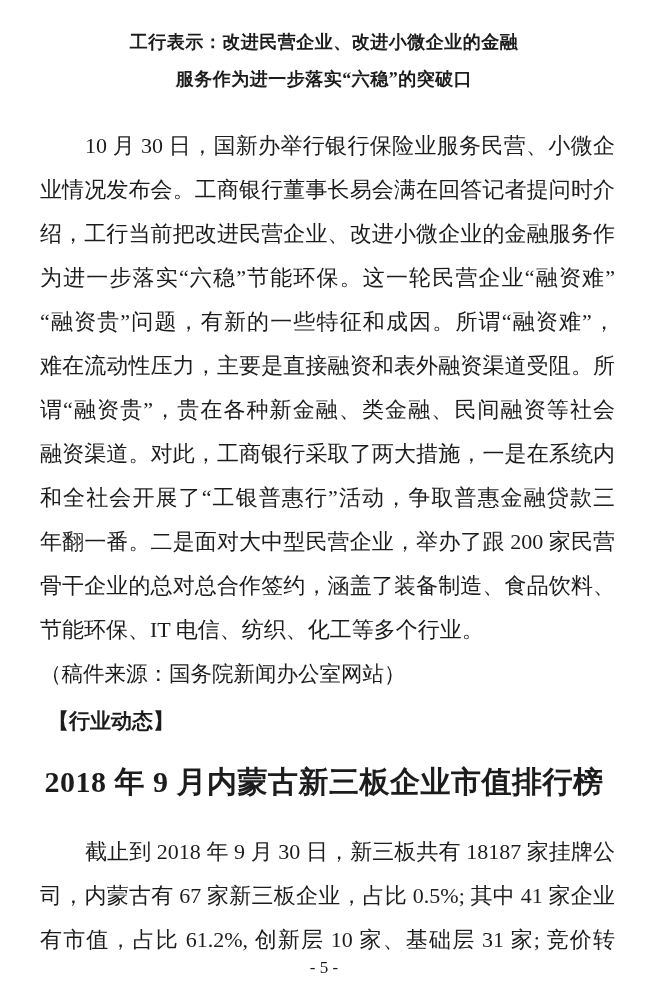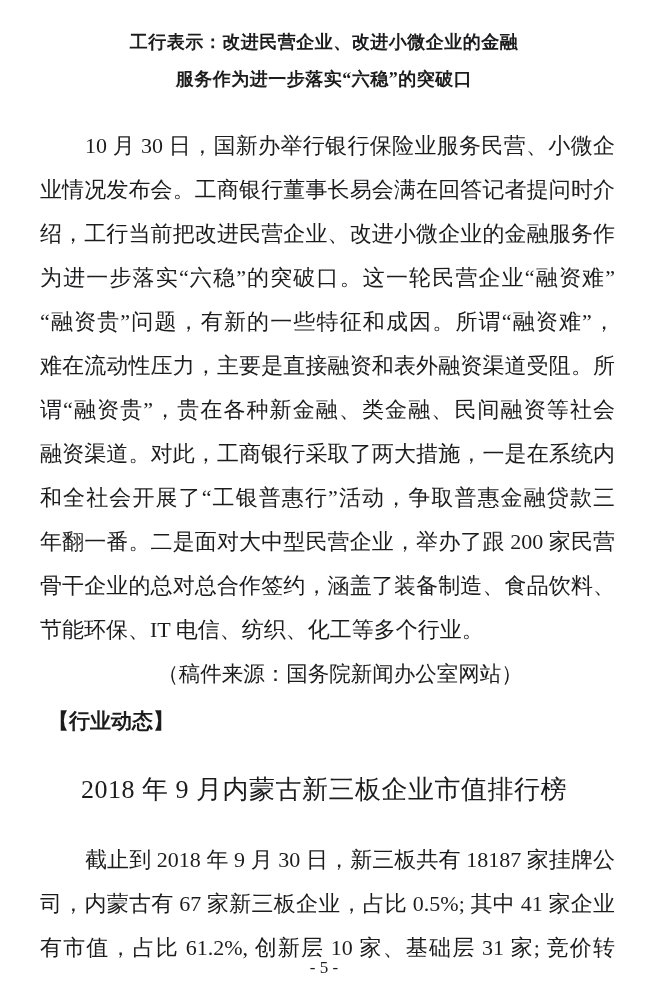--- a/index.html
+++ b/index.html
@@ -32,37 +32,37 @@
     overflow: hidden;
   }
   .line.just {
     text-align: justify;
     text-align-last: justify;
   }
   .line.indent { text-indent: 45px; }
   .line.last { text-align: left; text-align-last: left; }
   .source {
     margin: 0 8px 0 40px;
-    text-align: center;
+    text-align: left;
     font-size: 21.5px;
     line-height: 44px;
     height: 44px;
   }
   .section-header {
     margin: 10px 0 0 48px;
     font-family: "Liberation Sans", "DejaVu Sans", sans-serif;
     font-weight: bold;
     font-size: 21px;
     line-height: 30px;
   }
   .title2 {
-    margin: 36px 34px 0 34px;
+    margin: 28px 34px 0 34px;
     text-align: center;
-    font-size: 26px;
-    font-weight: normal;
+    font-size: 30px;
+    font-weight: bold;
     line-height: 36px;
     letter-spacing: 0.5px;
   }
   .para2 { margin-top: 30px; }
   .page-number {
     position: absolute;
     left: 0;
     top: 956px;
     width: 100%;
     text-align: center;
@@ -78,21 +78,21 @@
 
   <h1 class="title">
     <span class="tline">工行表示：改进民营企业、改进小微企业的金融</span>
     <span class="tline">服务作为进一步落实“六稳”的突破口</span>
   </h1>
 
   <div class="para">
     <div class="line just indent">10 月 30 日，国新办举行银行保险业服务民营、小微企</div>
     <div class="line just">业情况发布会。工商银行董事长易会满在回答记者提问时介</div>
     <div class="line just">绍，工行当前把改进民营企业、改进小微企业的金融服务作</div>
-    <div class="line just">为进一步落实“六稳”的突破口。这一轮民营企业“融资难”</div>
+    <div class="line just">为进一步落实“六稳”节能环保。这一轮民营企业“融资难”</div>
     <div class="line just">“融资贵”问题，有新的一些特征和成因。所谓“融资难”，</div>
     <div class="line just">难在流动性压力，主要是直接融资和表外融资渠道受阻。所</div>
     <div class="line just">谓“融资贵”，贵在各种新金融、类金融、民间融资等社会</div>
     <div class="line just">融资渠道。对此，工商银行采取了两大措施，一是在系统内</div>
     <div class="line just">和全社会开展了“工银普惠行”活动，争取普惠金融贷款三</div>
     <div class="line just">年翻一番。二是面对大中型民营企业，举办了跟 200 家民营</div>
     <div class="line just">骨干企业的总对总合作签约，涵盖了装备制造、食品饮料、</div>
     <div class="line last">节能环保、IT 电信、纺织、化工等多个行业。</div>
   </div>
 

